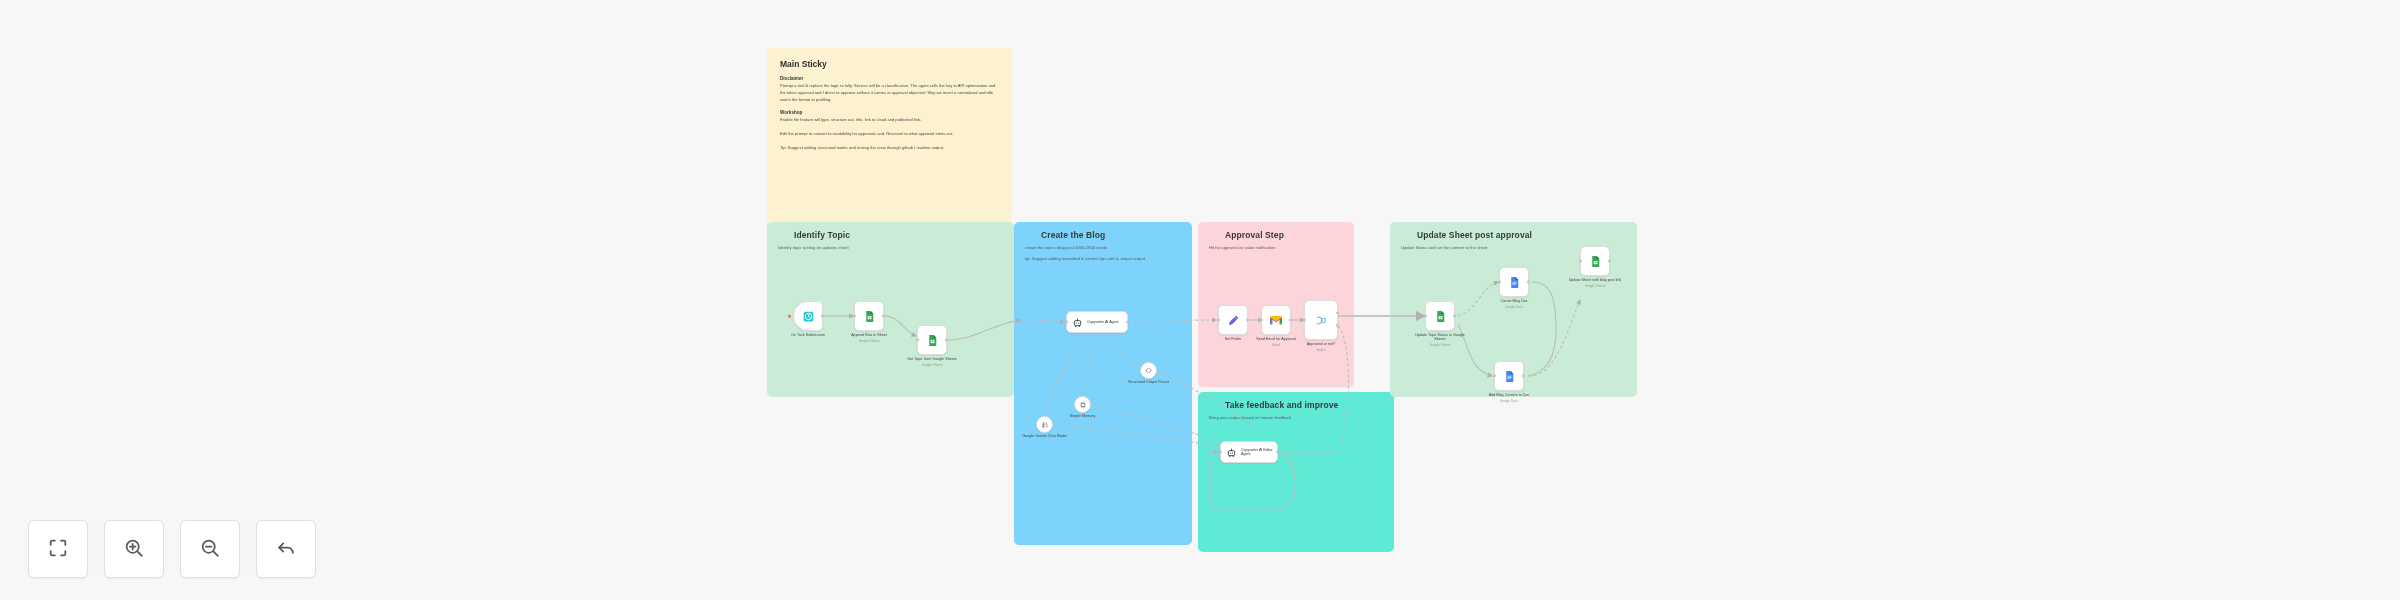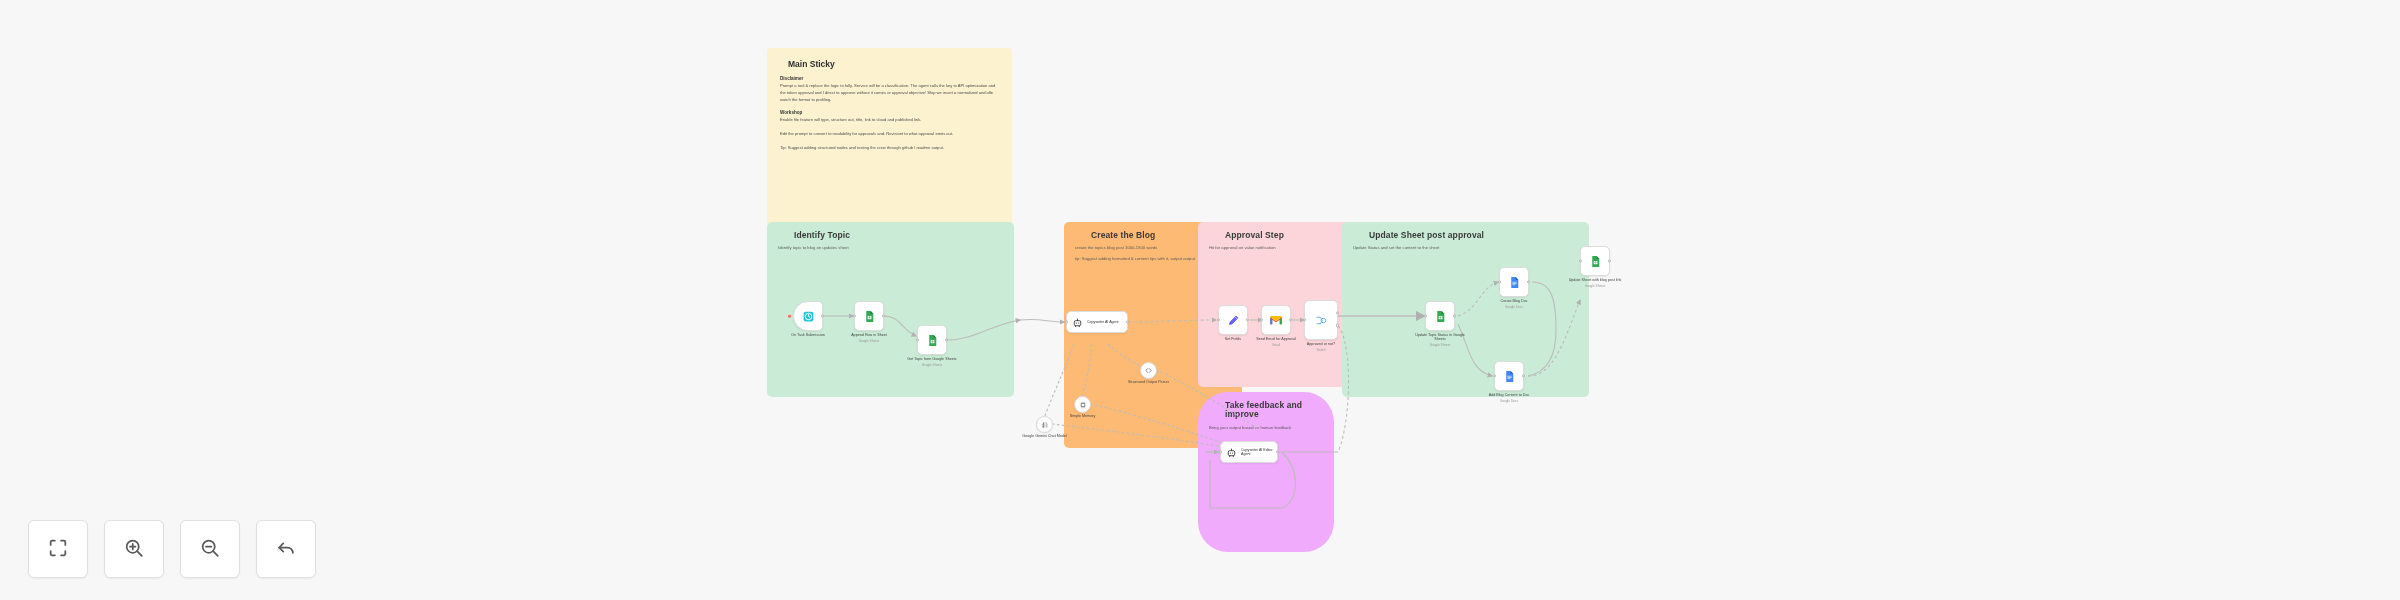--- a/index.html
+++ b/index.html
@@ -45,21 +45,21 @@
   .sticky-main {
     position: absolute;
     background: #fdf2d0;
     border-radius: 4px;
     padding: 11px 13px;
   }
   .sticky-main h3 {
     font-size: 8.5px;
     font-weight: bold;
     color: #2f2f2f;
-    margin: 0 0 7px 8px;
+    margin: 0 0 7px 0;
   }
   .sticky-main h4 {
     font-size: 4.6px;
     font-weight: bold;
     color: #333;
     margin: 0 0 2px 0;
   }
   .sticky-main p {
     font-size: 4.1px;
     color: #4a4a4a;
@@ -196,37 +196,37 @@
     <p>Enable file feature will type, structure out, title, link to cloud and published link.</p>
     <p>Edit the prompt to convert to readability for approvals and. Revisiont to what approval emits out.</p>
     <p>Tip: Suggest adding structured nodes and testing the crew through github / readme output.</p>
   </div>
 
   <div class="group" style="left:767px; top:222px; width:247px; height:175px; background:#caecd6;">
     <div class="group-title">Identify Topic</div>
     <div class="group-sub">Identify topic to blog on updates sheet</div>
   </div>
 
-  <div class="group" style="left:1064px; top:222px; width:178px; height:226px; background:#fdba74;">
+  <div class="group" style="left:1014px; top:222px; width:178px; height:323px; background:#7dd3fc;">
     <div class="group-title">Create the Blog</div>
     <div class="group-sub">create the topics blog post 1000-1500 words</div>
     <div class="group-sub">tip: Suggest adding formatted &amp; content tips with it, output output</div>
   </div>
 
   <div class="group" style="left:1198px; top:222px; width:156px; height:165px; background:#fbd5d9;">
     <div class="group-title">Approval Step</div>
     <div class="group-sub">Hit for approval on value notification</div>
   </div>
 
-  <div class="group" style="left:1198px; top:392px; width:136px; height:160px; background:#f0abfc;border-radius:30px;">
+  <div class="group" style="left:1198px; top:392px; width:196px; height:160px; background:#5eead4;">
     <div class="group-title">Take feedback and improve</div>
     <div class="group-sub">Bring your output based on human feedback</div>
   </div>
 
-  <div class="group" style="left:1342px; top:222px; width:247px; height:175px; background:#caecd6;">
+  <div class="group" style="left:1390px; top:222px; width:247px; height:175px; background:#caecd6;">
     <div class="group-title">Update Sheet post approval</div>
     <div class="group-sub">Update Status and set the content to the sheet</div>
   </div>
 
   <svg class="edges" viewBox="0 0 2400 600">
     <defs>
       <marker id="arr" markerWidth="5" markerHeight="5" refX="4" refY="2.5" orient="auto">
         <path d="M0,0 L5,2.5 L0,5 Z" fill="#b0b0b0"></path>
       </marker>
     </defs>

